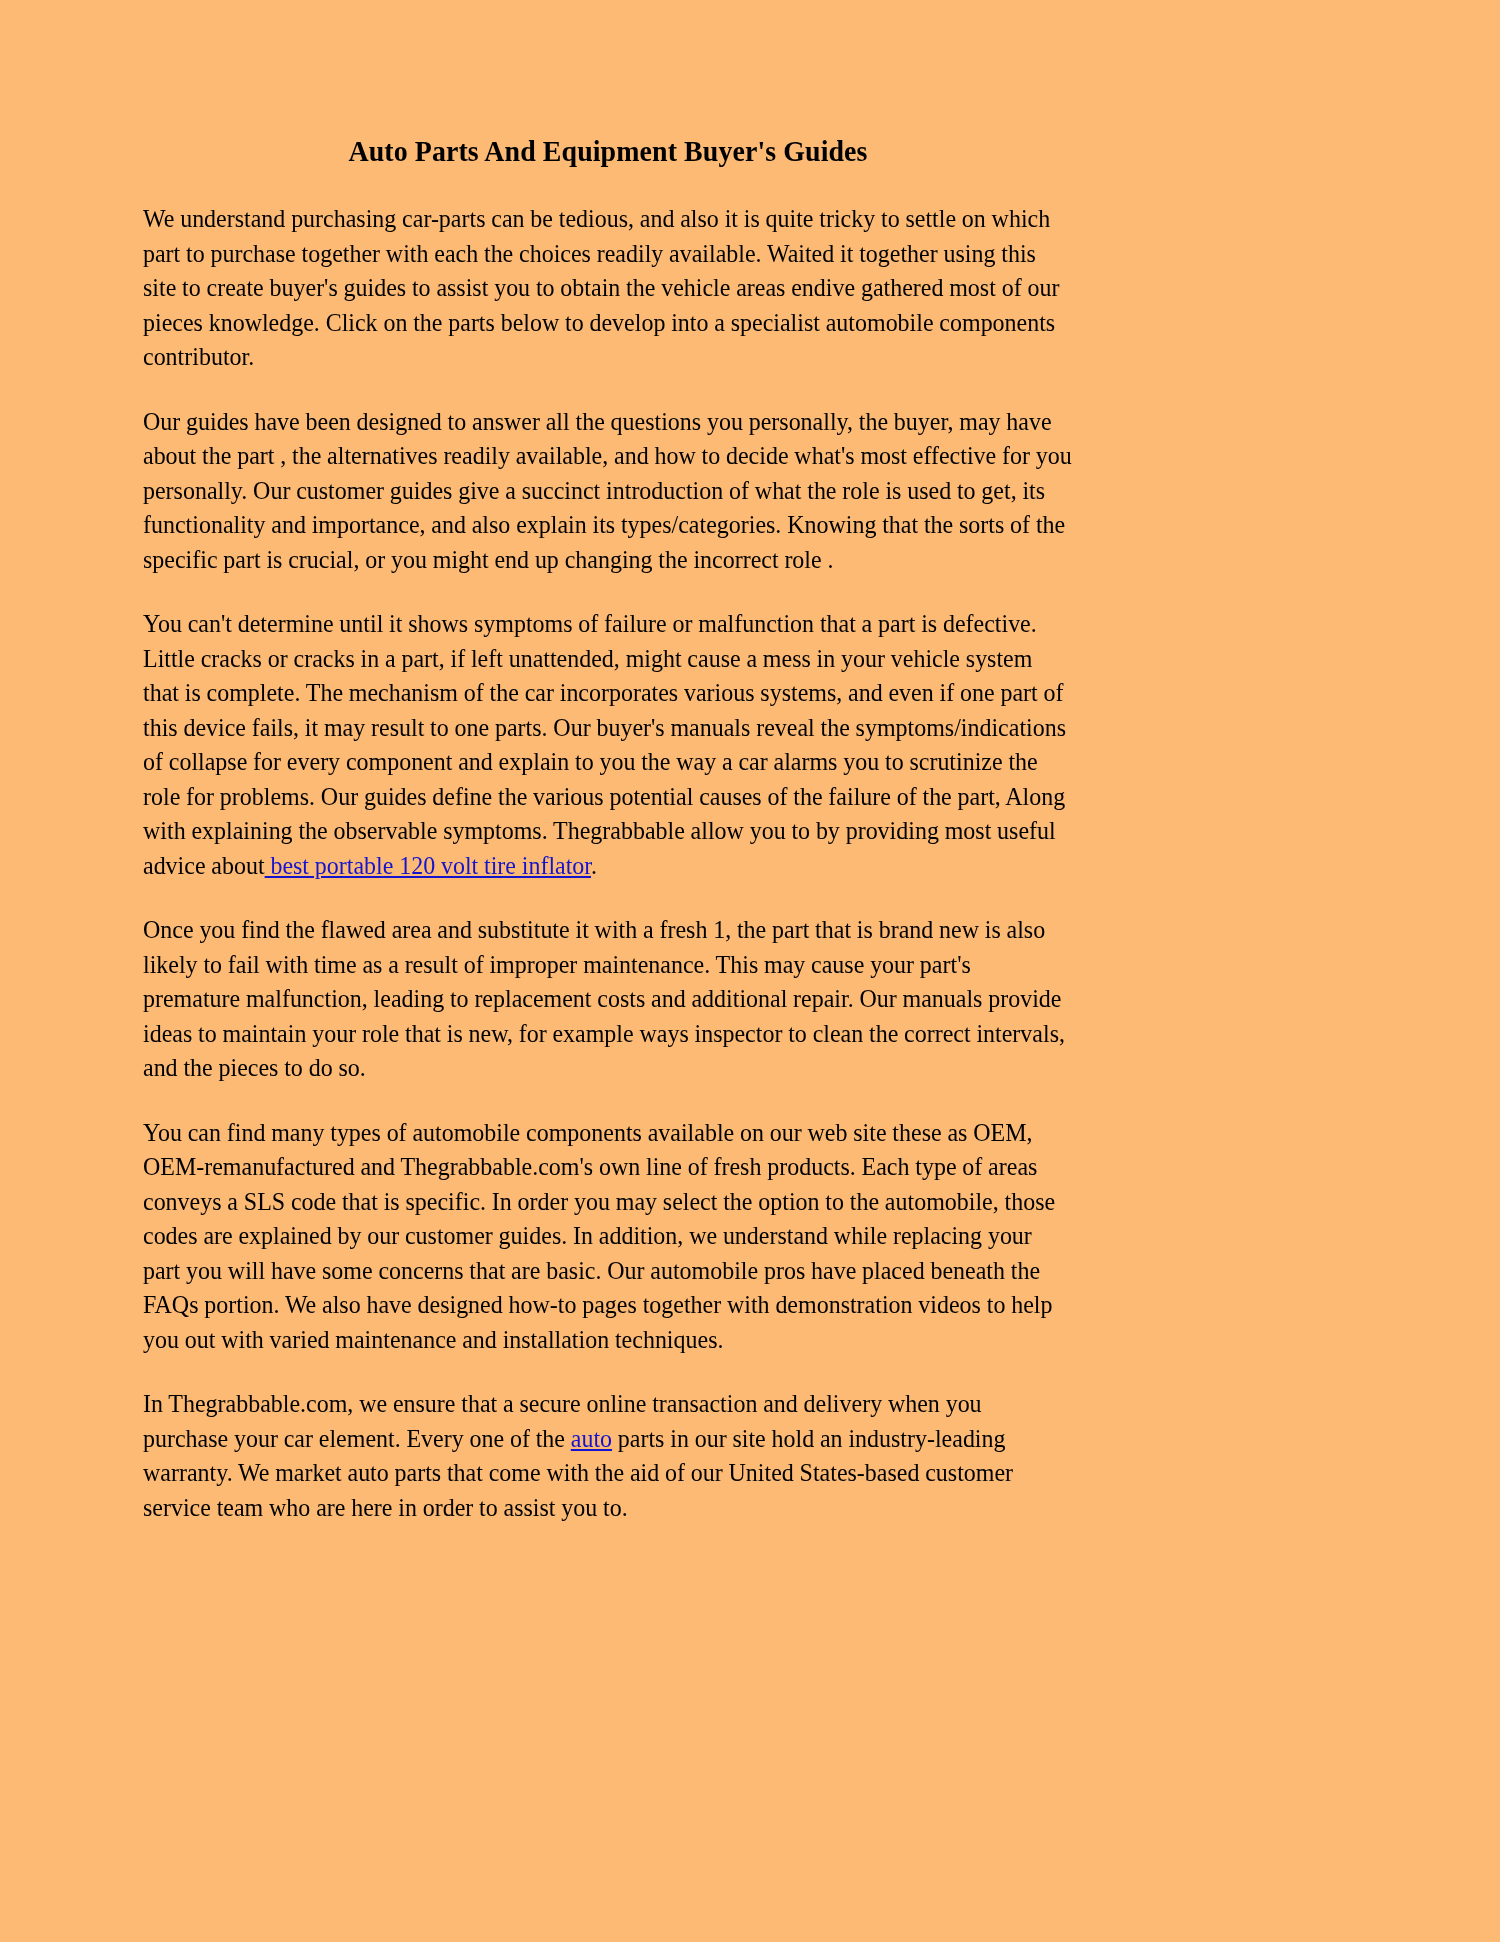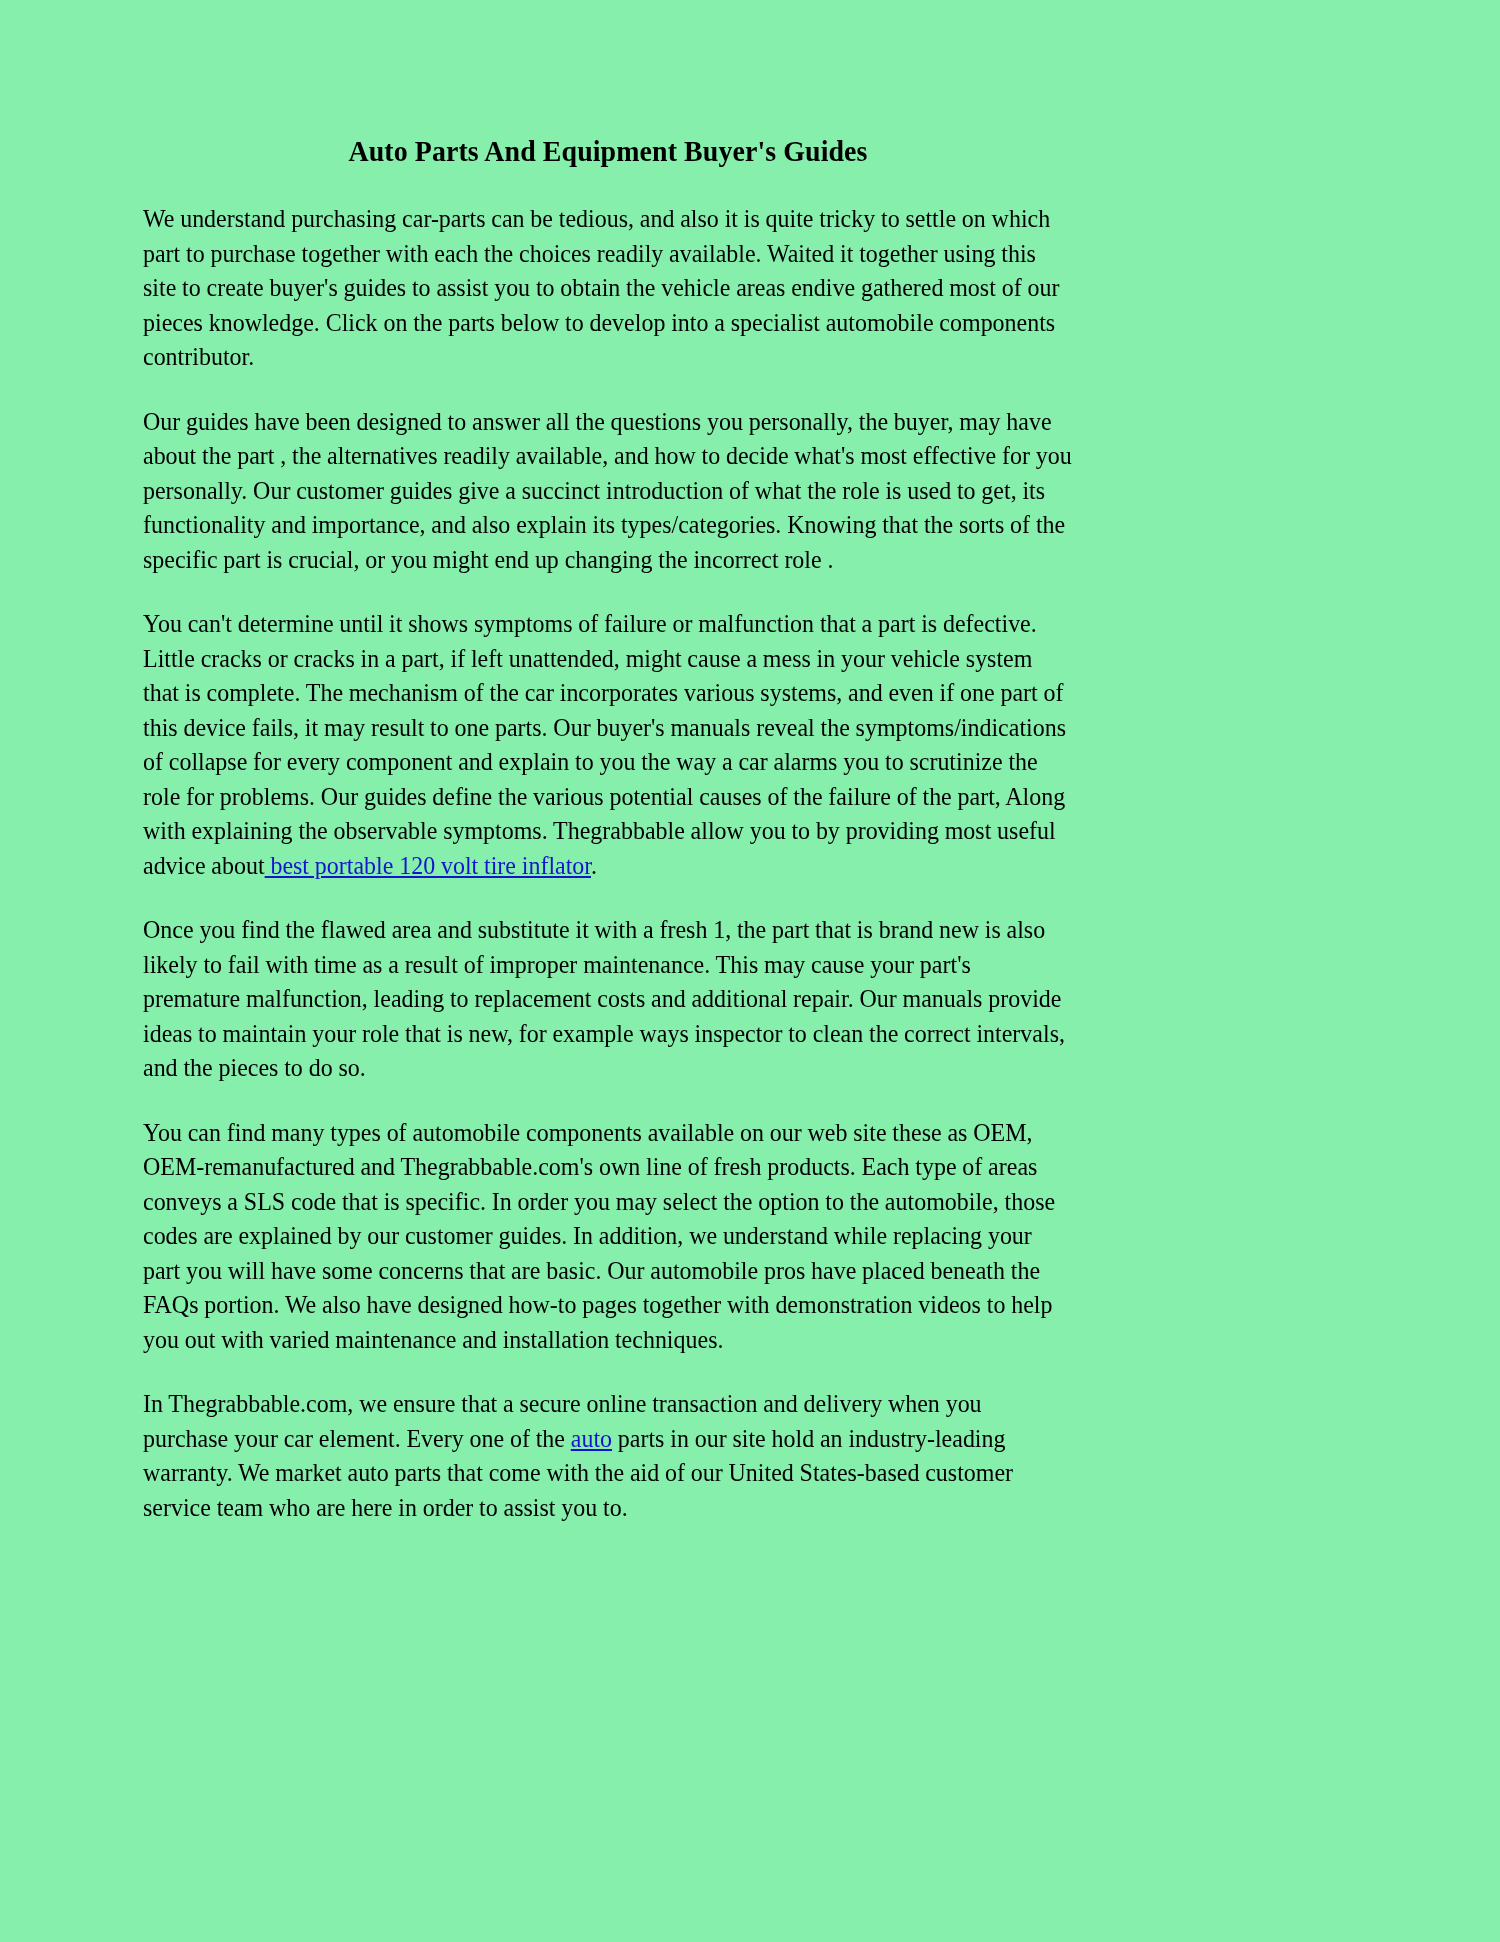--- a/index.html
+++ b/index.html
@@ -13,21 +13,21 @@
     overflow: hidden;
     font-family: "Liberation Serif", "DejaVu Serif", serif;
     color: #000000;
     -webkit-font-smoothing: antialiased;
   }
 
   .page {
     position: relative;
     width: 1500px;
     height: 1942px;
-    background: #86efac;
+    background: #fdba74;
     box-sizing: border-box;
   }
 
   .content {
     position: absolute;
     left: 143px;
     top: 133px;
     width: 930px;
   }
 

